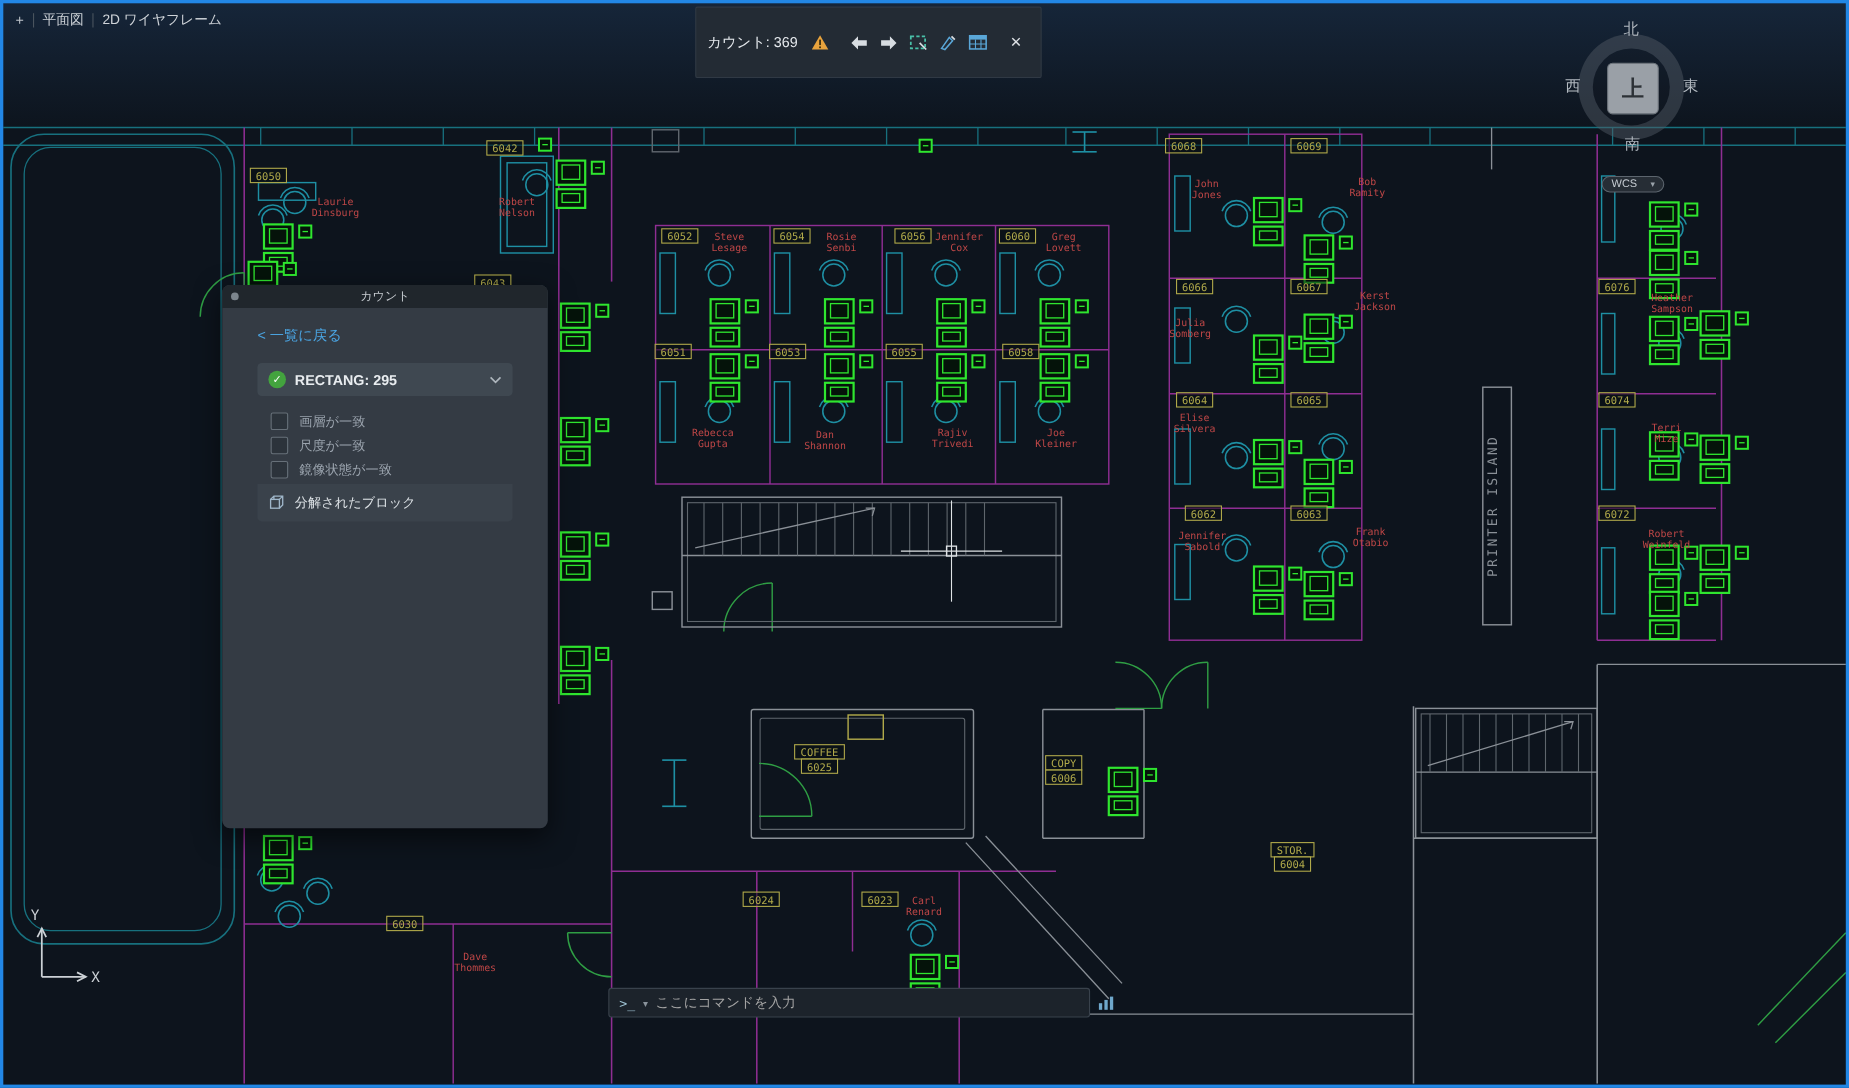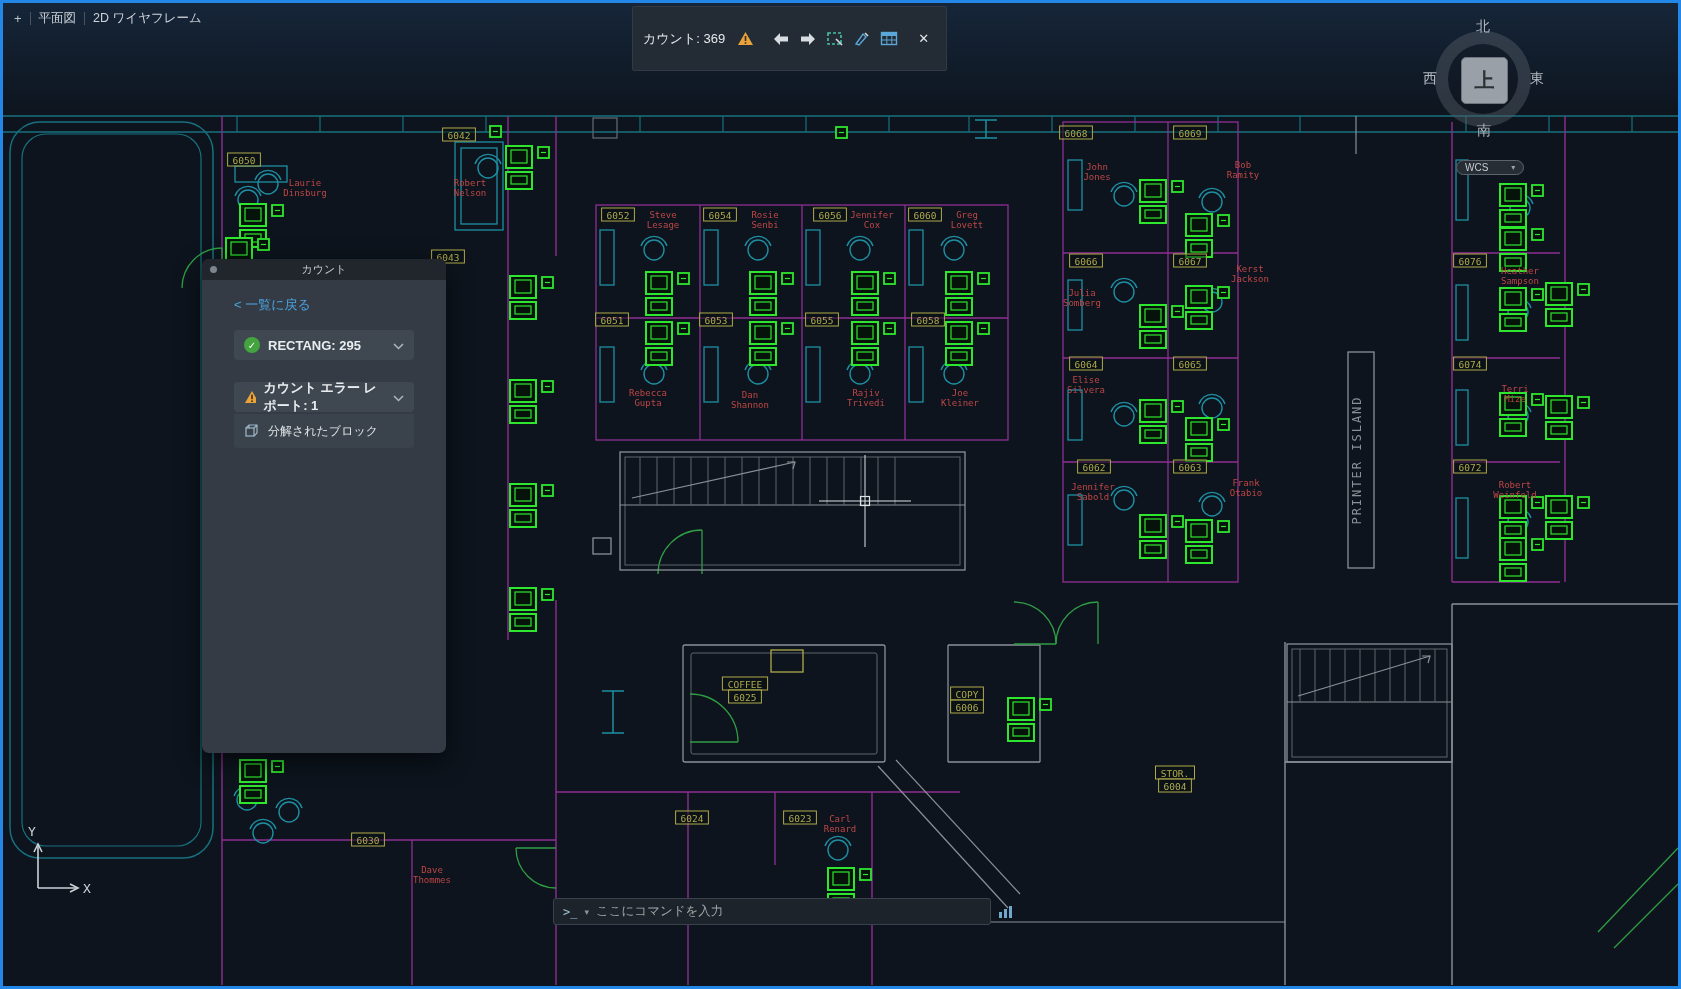--- a/index.html
+++ b/index.html
@@ -35,26 +35,26 @@
     background:rgba(18,24,31,0.25);}
   .vc-face{position:absolute;left:1461px;top:57px;width:45px;height:45px;background:#9aa0a7;
     border:1px solid #6d747c;border-radius:5px;z-index:16;display:flex;align-items:center;justify-content:center;
     color:#2c3136;font-size:20px;font-weight:bold;}
   .vc-label{position:absolute;z-index:16;color:#b2b9c0;font-size:14px;}
   .vc-n{left:1476px;top:18px;}
   .vc-s{left:1477px;top:122px;}
   .vc-w{left:1423px;top:70px;}
   .vc-e{left:1530px;top:70px;}
   .wcs-pill{position:absolute;left:1456px;top:160px;z-index:16;background:#262d35;
-    border:1px solid #5c656e;border-radius:8px;padding:1px 8px;display:flex;align-items:center;gap:23px;
+    border:1px solid #5c656e;border-radius:8px;padding:1px 8px;display:flex;align-items:center;gap:12px;
     color:#c5cbd1;font-size:10px;}
   .wcs-pill .caret{font-size:8px;color:#9aa2aa;}
 
   
-  .palette{position:absolute;left:202px;top:259px;width:244px;height:494px;z-index:30;
+  .palette{position:absolute;left:202px;top:259px;width:296px;height:494px;z-index:30;
     background:#343b44;border-radius:7px;box-shadow:0 8px 24px rgba(0,0,0,0.55);overflow:hidden;}
   .palette-header{height:21px;background:#20262c;display:flex;align-items:center;justify-content:center;
     color:#c7ccd1;font-size:11px;position:relative;}
   .palette-grip{position:absolute;left:8px;top:7px;width:7px;height:7px;border-radius:50%;background:#7c858d;}
   .palette-body{padding:0 32px;}
   .back-link{margin-top:16px;color:#4aa3e0;font-size:13px;cursor:pointer;}
   .result-bar,.error-bar{margin-top:16px;height:30px;background:#3f4851;border-radius:4px;
     display:flex;align-items:center;padding:0 10px;gap:8px;}
   .result-bar .bar-label,.error-bar .bar-label{color:#e9edf0;font-size:13px;font-weight:bold;}
   .chev{margin-left:auto;}
@@ -911,32 +911,33 @@
     <div class="back-link">&lt; 一覧に戻る</div>
     <div class="result-bar">
       <span class="check-circle">✓</span>
       <span class="bar-label">RECTANG: 295</span>
       <span class="chev">
         <svg width="11" height="7">
             <path d="M1 1 L5.5 5.5 L10 1" fill="none" stroke="#aeb6bd" stroke-width="1.5"></path>
           </svg>
       </span>
     </div>
-    <div class="error-bar">
-      <svg width="16" height="14">
-          <path d="M8 1 L15 13 H1 Z" fill="#e8a33d"></path>
-          <rect x="7.2" y="4.6" width="1.6" height="4.6" fill="#3a2d10"></rect>
-          <rect x="7.2" y="10.4" width="1.6" height="1.6" fill="#3a2d10"></rect>
-        </svg>
-      <span class="bar-label">カウント エラー レポート: 1</span>
-      <span class="chev">
-        <svg width="11" height="7">
-            <path d="M1 1 L5.5 5.5 L10 1" fill="none" stroke="#aeb6bd" stroke-width="1.5"></path>
-          </svg>
-      </span>
+    <div class="checks">
+      <div class="check-row">
+        <span class="checkbox"></span>
+        <span>画層が一致</span>
+      </div>
+      <div class="check-row">
+        <span class="checkbox"></span>
+        <span>尺度が一致</span>
+      </div>
+      <div class="check-row">
+        <span class="checkbox"></span>
+        <span>鏡像状態が一致</span>
+      </div>
     </div>
     <div class="error-item">
       <svg width="15" height="14">
           <rect x="2" y="4" width="8" height="8" fill="none" stroke="#9fb6c9" stroke-width="1.2"></rect>
           <path d="M2 4 L5 1 L13 1 L13 9 L10 12 M5 1 L5 4 M13 1 L10 4" fill="none" stroke="#9fb6c9" stroke-width="1.2"></path>
         </svg>
       <span>分解されたブロック</span>
     </div>
   </div>
 </div>

